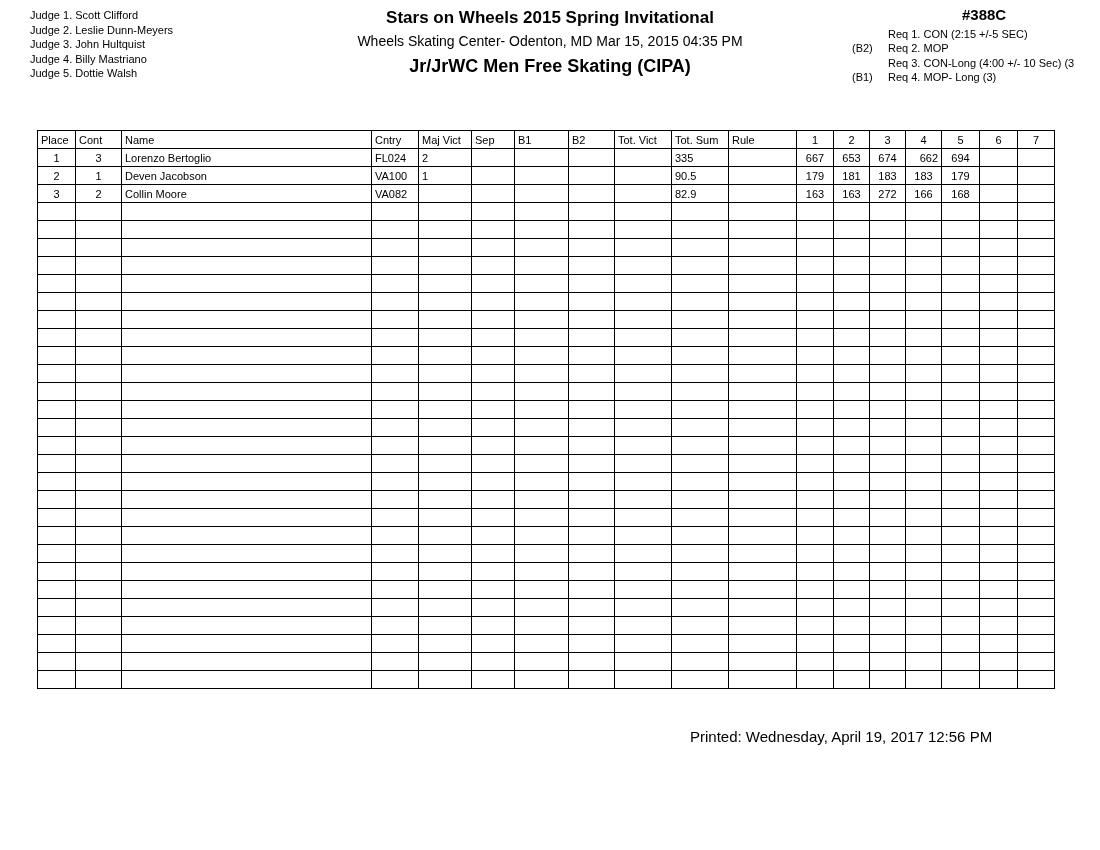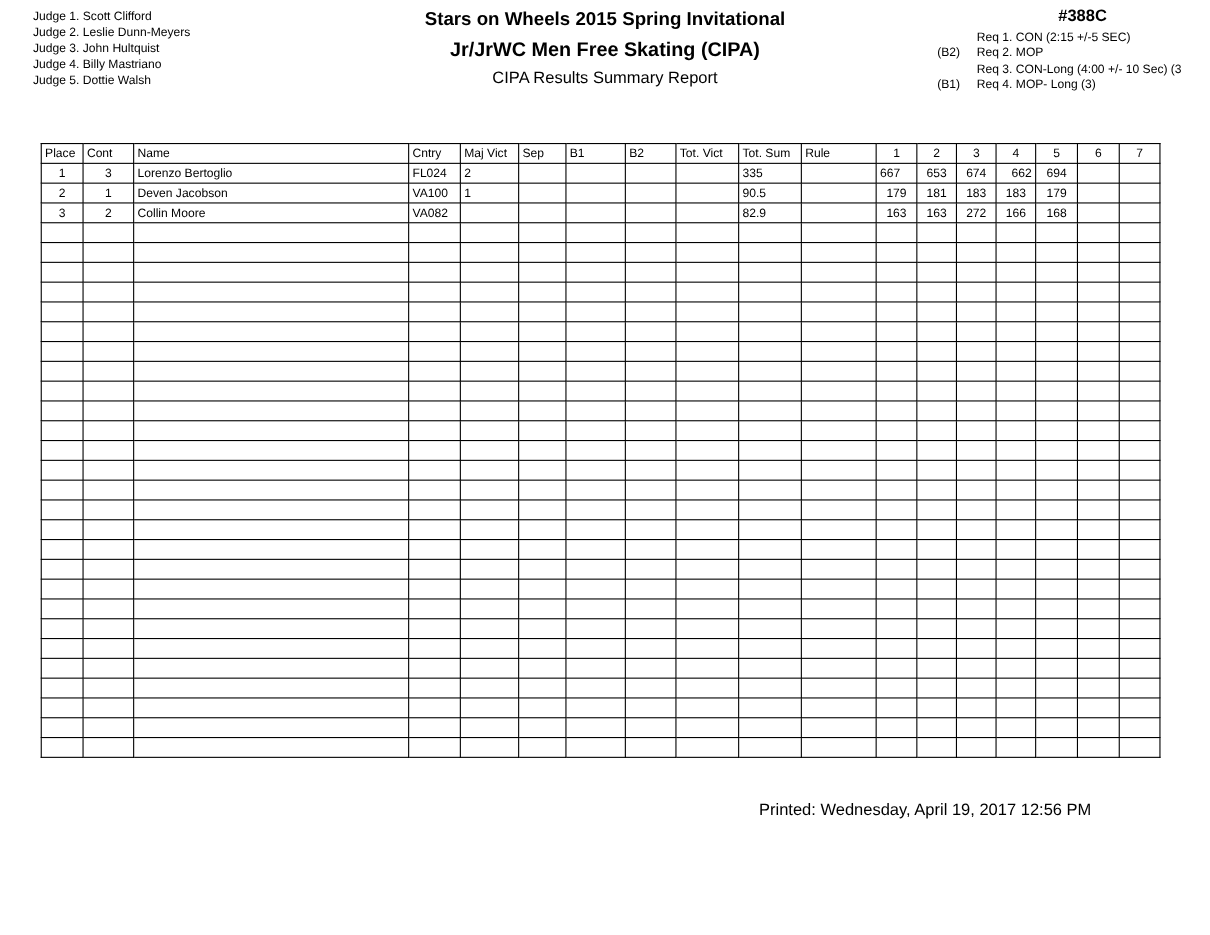--- a/index.html
+++ b/index.html
@@ -66,22 +66,22 @@
 <div class="judges">
     <div>Judge  1.  Scott Clifford</div>
     <div>Judge  2.  Leslie Dunn-Meyers</div>
     <div>Judge  3.  John  Hultquist</div>
     <div>Judge  4.  Billy Mastriano</div>
     <div>Judge  5.  Dottie Walsh</div>
   </div>
 
 <div class="center-header">
   <div class="title">Stars on Wheels 2015 Spring Invitational</div>
+  <div class="venue">Wheels Skating Center- Odenton, MD   Mar 15, 2015   04:35 PM</div>
   <div class="event">Jr/JrWC Men Free Skating (CIPA)</div>
-  <div class="report">CIPA Results Summary Report</div>
 </div>
 
 <div class="right-block">
   <div class="code">#388C</div>
   <div>
       <div class="req-row">
         <span class="req-prefix"></span>
         <span class="req-text">Req  1.  CON (2:15 +/-5 SEC)</span>
       </div>
       <div class="req-row">
@@ -149,21 +149,21 @@
           <td style="text-align: center;">3</td>
           <td style="text-align: left;">Lorenzo Bertoglio</td>
           <td style="text-align: left;">FL024</td>
           <td style="text-align: left;">2</td>
           <td style="text-align: left;"></td>
           <td style="text-align: left;"></td>
           <td style="text-align: left;"></td>
           <td style="text-align: left;"></td>
           <td style="text-align: left;">335</td>
           <td style="text-align: left;"></td>
-          <td style="">667</td>
+          <td style="text-align: center;">667</td>
           <td style="text-align: center;">653</td>
           <td style="text-align: center;">674</td>
           <td style="text-align: right;">662</td>
           <td style="text-align: center;">694</td>
           <td style="text-align: center;"></td>
           <td style="text-align: center;"></td>
         </tr>
         <tr>
           <td style="text-align: center;">2</td>
           <td style="text-align: center;">1</td>

